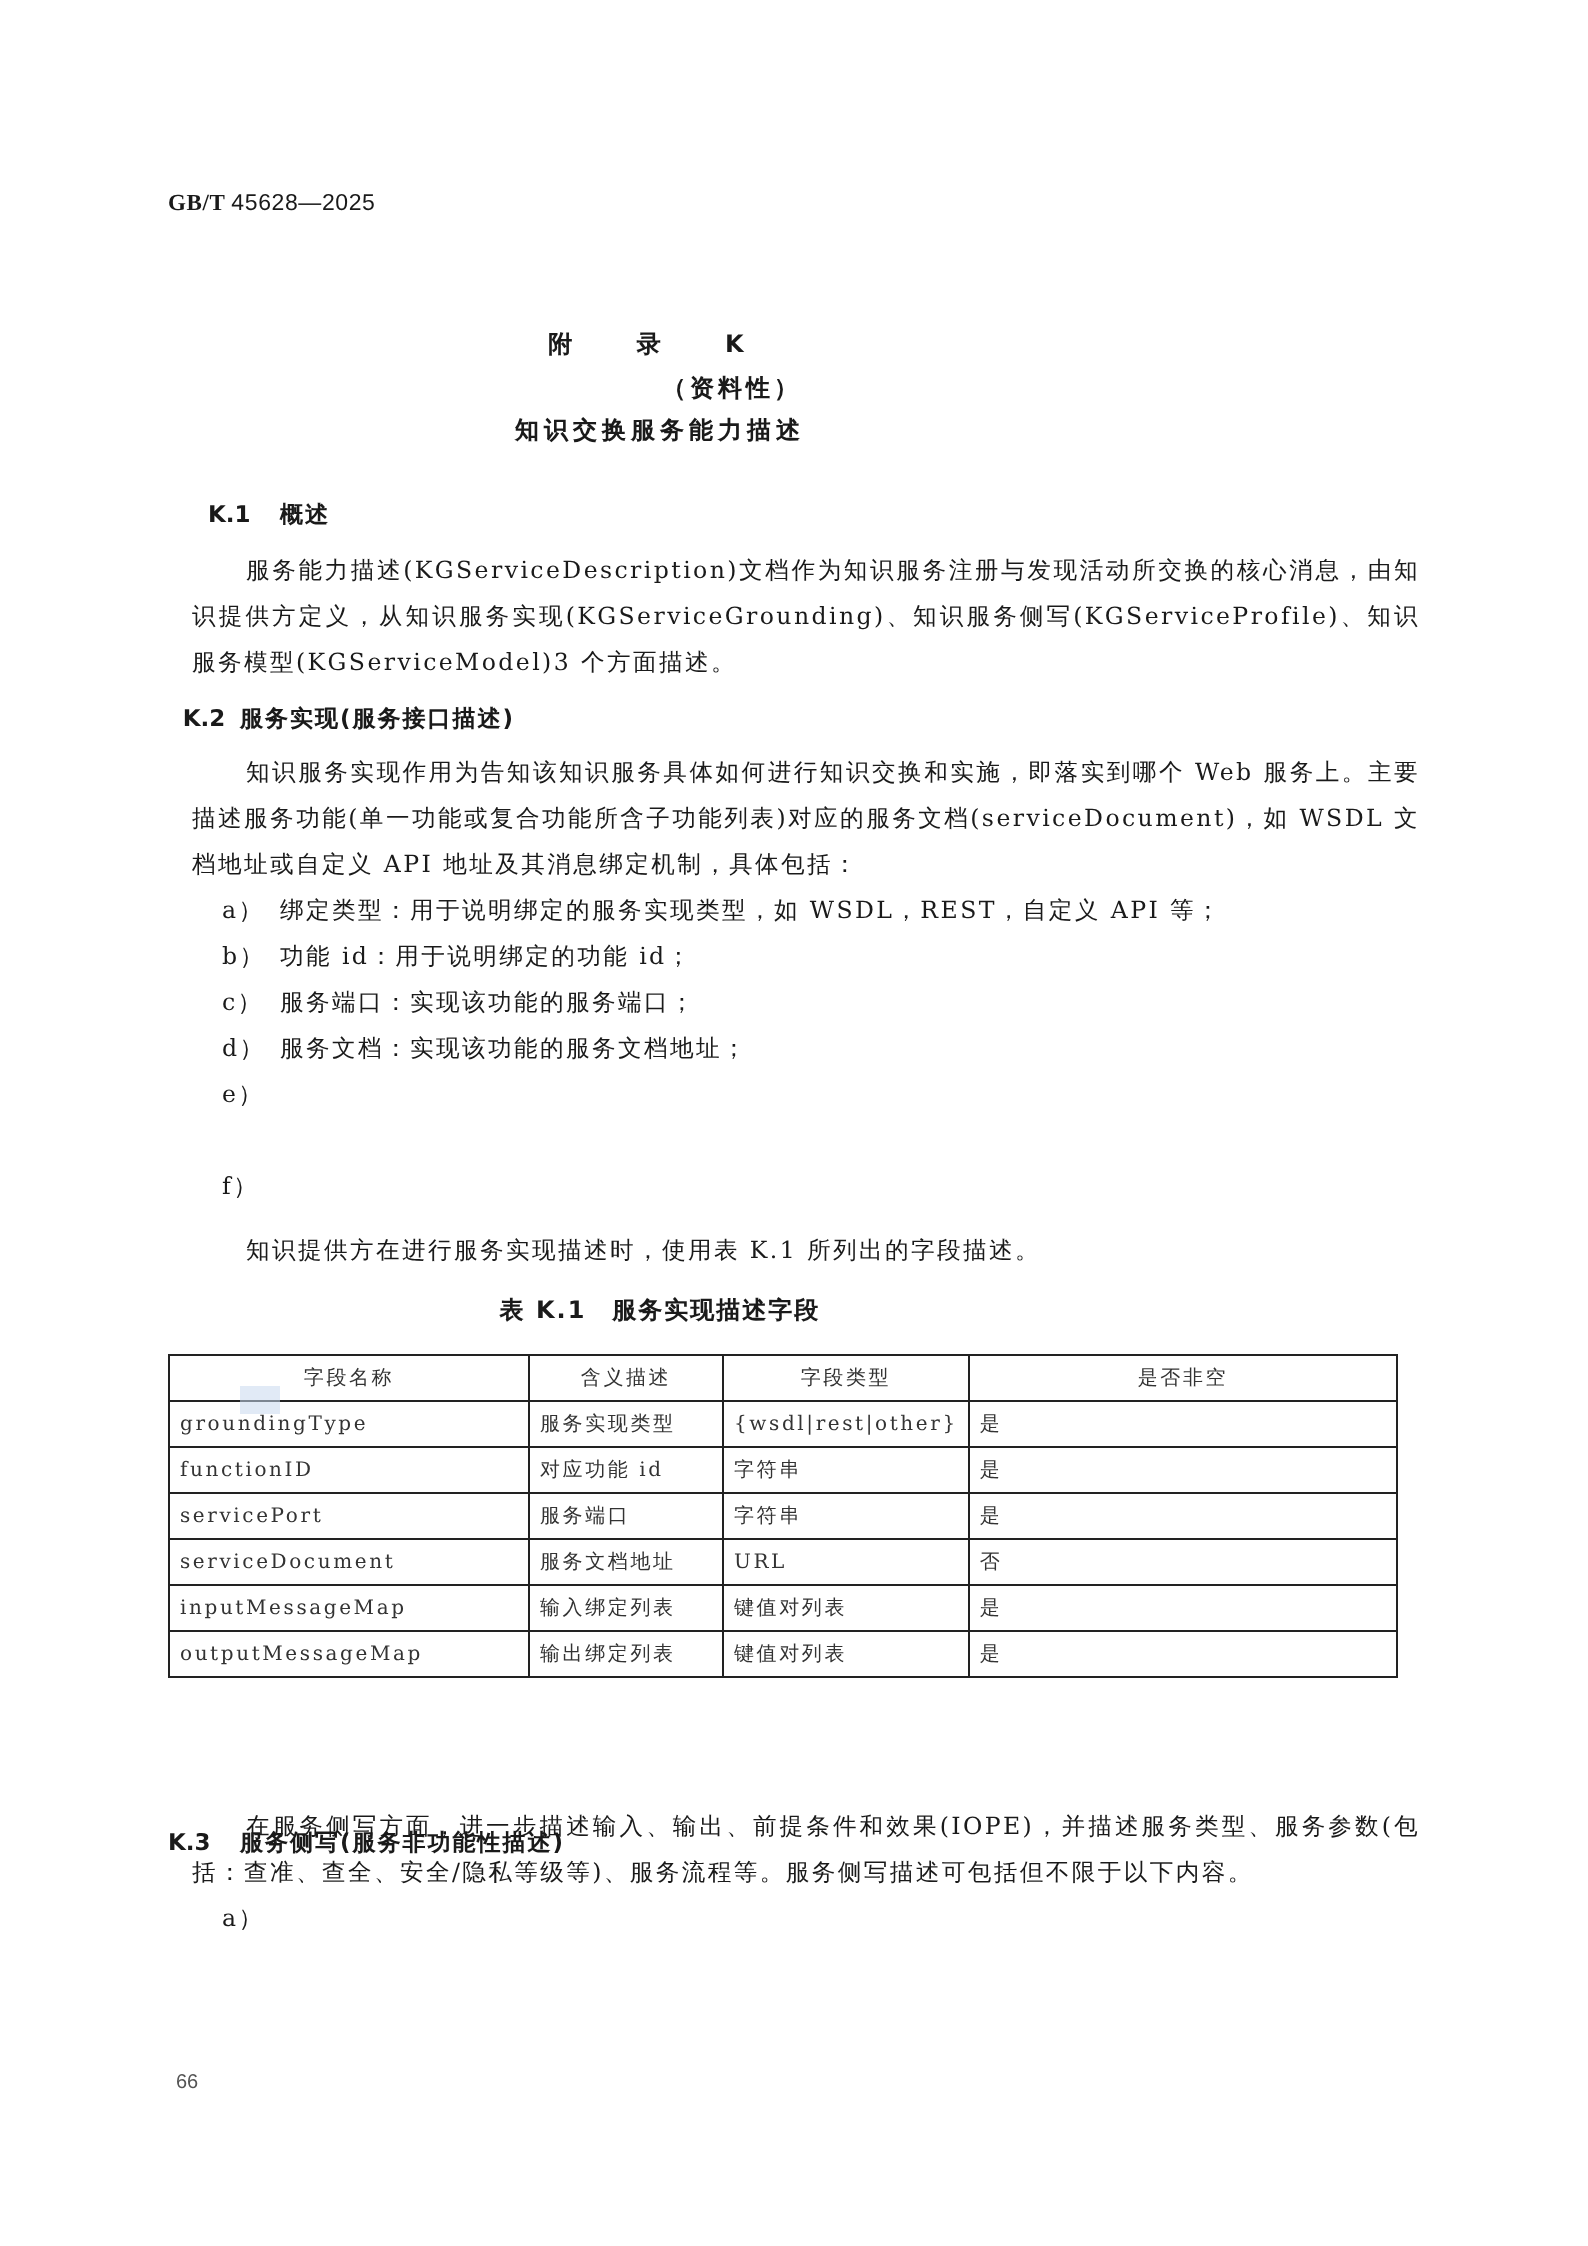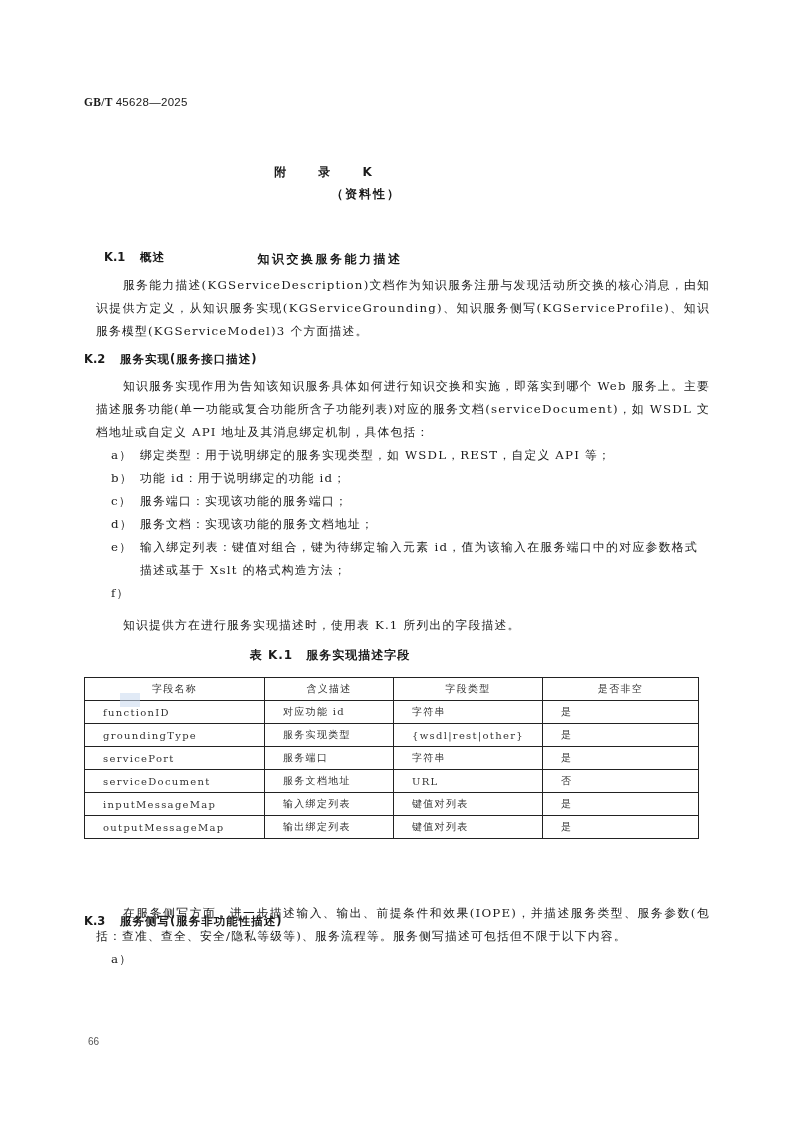--- a/index.html
+++ b/index.html
@@ -10,21 +10,21 @@
   }
   .abs { position: absolute; }
   .std-code {
     left: 84px; top: 96px; font-size: 11.5px; font-weight: bold; letter-spacing: 0.3px;
     font-family: "Liberation Serif", serif;
   }
   .std-code .num { font-weight: normal; font-family: "Liberation Sans", sans-serif; }
   .center { left: 0; width: 660px; text-align: center; }
   .appx-title { top: 164px; font-size: 12px; font-weight: bold; font-family: "DejaVu Sans", sans-serif; letter-spacing: 14px; }
   .appx-sub { top: 186px; font-size: 12px; font-weight: bold; font-family: "DejaVu Sans", sans-serif; letter-spacing: 2px; padding-left: 36px; }
-  .appx-name { top: 207px; font-size: 12px; font-weight: bold; font-family: "DejaVu Sans", sans-serif; letter-spacing: 2.5px; margin-top: 44px; }
+  .appx-name { top: 207px; font-size: 12px; font-weight: bold; font-family: "DejaVu Sans", sans-serif; letter-spacing: 2.5px; }
   .sec-head {
     left: 84px; font-size: 11.5px; font-weight: bold; font-family: "DejaVu Sans", sans-serif; letter-spacing: 1px;
   }
   .sec-head .no { display: inline-block; width: 36px; letter-spacing: 0; }
   .para {
     left: 84px; width: 614px; font-size: 11.8px; line-height: 23px; letter-spacing: 1.2px;
     text-align: justify;
   }
   .indent { text-indent: 27px; margin-left: 12px; }
   .list-item {
@@ -33,26 +33,26 @@
   }
   .list-item .mark { position: absolute; left: 27px; top: 0; }
   .table-caption {
     top: 647px; font-size: 12px; font-weight: bold; font-family: "DejaVu Sans", sans-serif; letter-spacing: 1px;
   }
   table.fields {
     position: absolute; left: 84px; top: 677px; width: 615px; border-collapse: collapse;
     font-size: 10px; letter-spacing: 1.3px; color: #333;
   }
   table.fields td, table.fields th {
-    border: 1px solid #222; height: 23px; padding: 0 18px; text-align: left; font-weight: normal;
+    border: 1px solid #222; height: 23px; padding: 0 5px; text-align: left; font-weight: normal;
     box-sizing: border-box;
   }
   table.fields th { text-align: center; }
   .col1 { width: 180px; }
-  .col2 { width: 129px; }
+  .col2 { width: 97px; }
   .col3 { width: 121px; }
   .page-num { left: 88px; top: 1036px; font-size: 10px; color: #555; font-family: "Liberation Sans", sans-serif; }
   .watermark {
     left: 120px; top: 693px; width: 20px; height: 14px; background: #c9d8ef; opacity: 0.55;
     font-size: 8px; color: #8aa8d6; text-align: center; line-height: 14px;
   }
 </style>
 </head>
 <body>
 
@@ -63,21 +63,21 @@
 
 <div class="abs center appx-title">附 录 K</div>
 <div class="abs center appx-sub">（资料性）</div>
 <div class="abs center appx-name">知识交换服务能力描述</div>
 
 <div class="abs sec-head" style="top:250px;margin-left:20px;">
   <span class="no">K.1</span><span>概述</span>
 </div>
 <div class="abs para indent" style="top:274px;">服务能力描述(KGServiceDescription)文档作为知识服务注册与发现活动所交换的核心消息，由知识提供方定义，从知识服务实现(KGServiceGrounding)、知识服务侧写(KGServiceProfile)、知识服务模型(KGServiceModel)3 个方面描述。</div>
 
-<div class="abs sec-head" style="top:352px;">
+<div class="abs sec-head" style="top:352px;text-align:center;">
   <span class="no">K.2</span><span>服务实现(服务接口描述)</span>
 </div>
 <div class="abs para indent" style="top:375px;">知识服务实现作用为告知该知识服务具体如何进行知识交换和实施，即落实到哪个 Web 服务上。主要描述服务功能(单一功能或复合功能所含子功能列表)对应的服务文档(serviceDocument)，如 WSDL 文档地址或自定义 API 地址及其消息绑定机制，具体包括：</div>
 
 <div class="abs list-item" style="top:444px;">
   <span class="mark">a）</span>
   <span>绑定类型：用于说明绑定的服务实现类型，如 WSDL，REST，自定义 API 等；</span>
 </div>
 <div class="abs list-item" style="top:467px;">
   <span class="mark">b）</span>
@@ -86,49 +86,48 @@
 <div class="abs list-item" style="top:490px;">
   <span class="mark">c）</span>
   <span>服务端口：实现该功能的服务端口；</span>
 </div>
 <div class="abs list-item" style="top:513px;">
   <span class="mark">d）</span>
   <span>服务文档：实现该功能的服务文档地址；</span>
 </div>
 <div class="abs list-item" style="top:536px;">
   <span class="mark">e）</span>
-  <span>输入绑定列表：键值对组合，键为待绑定输入元素 id，值为该输入在服务端口中的对应参数格式描述或基于 Xslt 的格式构造方法；</span>
 </div>
 <div class="abs list-item" style="top:582px;">
   <span class="mark">f）</span>
 </div>
 <div class="abs para indent" style="top:614px; text-indent:27px;">知识提供方在进行服务实现描述时，使用表 K.1 所列出的字段描述。</div>
 
 <div class="abs center table-caption">表 K.1　服务实现描述字段</div>
 
 <table class="fields">
   <thead>
     <tr>
       <th class="col1">字段名称</th>
       <th class="col2">含义描述</th>
       <th class="col3">字段类型</th>
       <th>是否非空</th>
     </tr>
   </thead>
   <tbody>
     <tr>
+      <td>groundingType</td>
+      <td>服务实现类型</td>
+      <td>{wsdl|rest|other}</td>
+      <td>是</td>
+    </tr>
+    <tr>
       <td>functionID</td>
       <td>对应功能 id</td>
       <td>字符串</td>
-      <td>是</td>
-    </tr>
-    <tr>
-      <td>groundingType</td>
-      <td>服务实现类型</td>
-      <td>{wsdl|rest|other}</td>
       <td>是</td>
     </tr>
     <tr>
       <td>servicePort</td>
       <td>服务端口</td>
       <td>字符串</td>
       <td>是</td>
     </tr>
     <tr>
       <td>serviceDocument</td>

